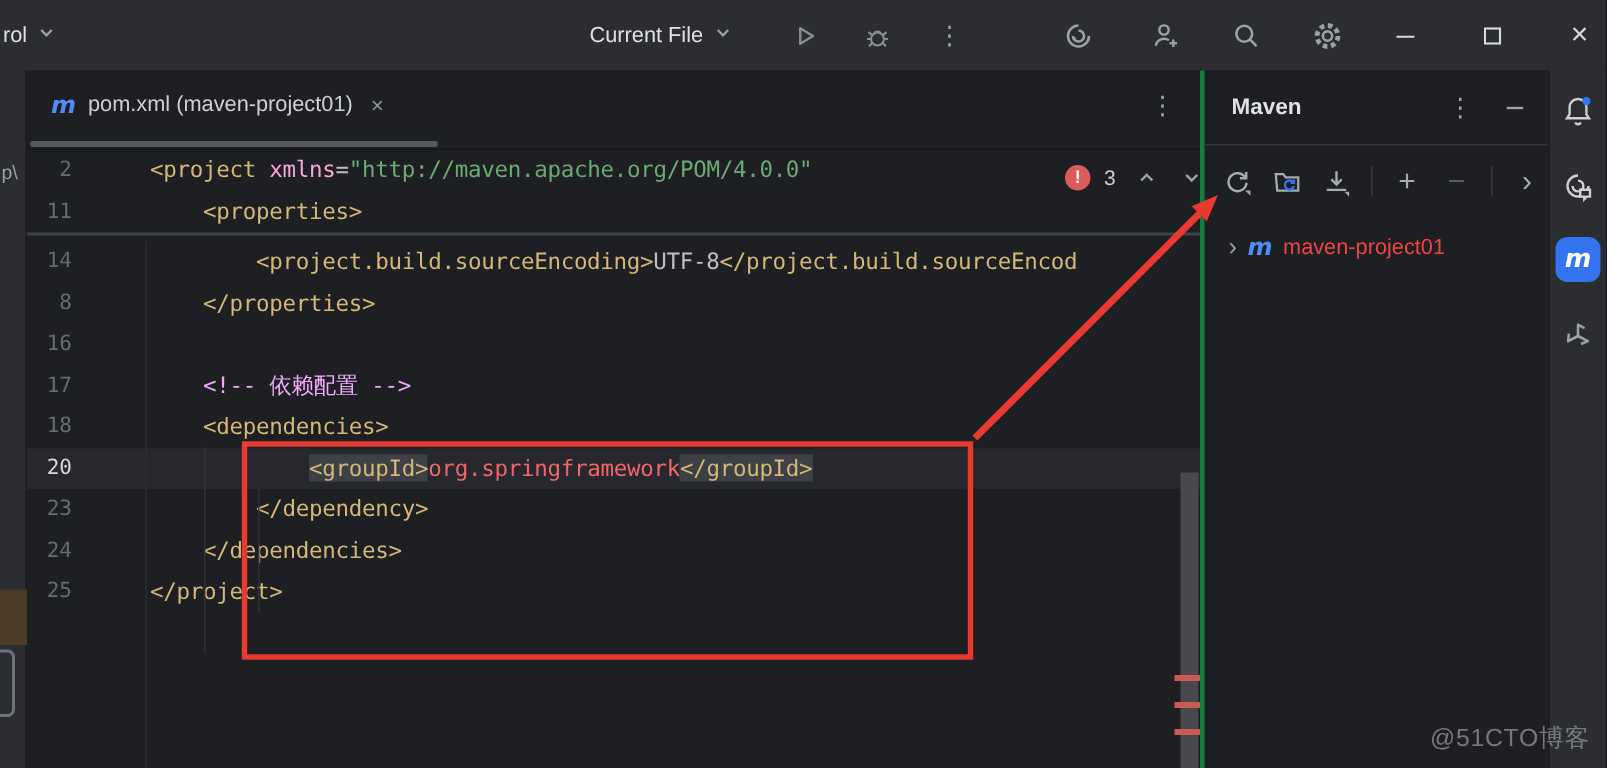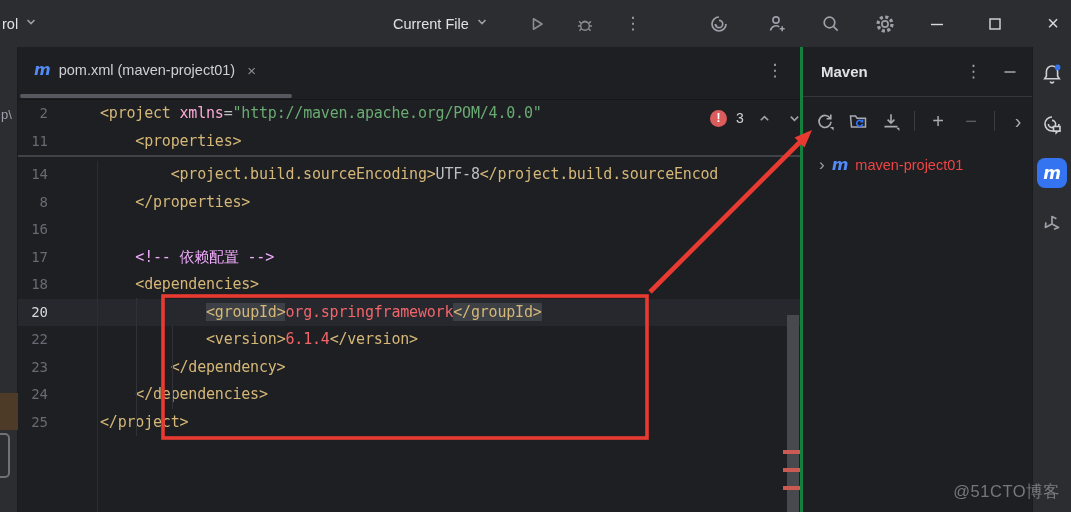--- a/index.html
+++ b/index.html
@@ -187,21 +187,20 @@
     <div>
         <div class="code-row sticky"><div class="gutter">2</div><div class="code"><span class="tag">&lt;project</span><span class="txt"> </span><span class="attr">xmlns</span><span class="op">=</span><span class="str">"http://maven.apache.org/POM/4.0.0"</span></div></div>
         <div class="code-row sticky"><div class="gutter">11</div><div class="code"><span class="tag">    &lt;properties&gt;</span></div></div>
         <div class="sticky-sep"></div>
         <div class="code-row"><div class="gutter">14</div><div class="code"><span class="tag">        &lt;project.build.sourceEncoding&gt;</span><span class="txt">UTF-8</span><span class="tag">&lt;/project.build.sourceEncod</span></div></div>
         <div class="code-row"><div class="gutter">8</div><div class="code"><span class="tag">    &lt;/properties&gt;</span></div></div>
         <div class="code-row"><div class="gutter">16</div><div class="code"></div></div>
         <div class="code-row"><div class="gutter">17</div><div class="code"><span class="com">    &lt;!-- 依赖配置 --&gt;</span></div></div>
         <div class="code-row"><div class="gutter">18</div><div class="code"><span class="tag">    &lt;dependencies&gt;</span></div></div>
         <div class="code-row current"><div class="gutter">20</div><div class="code"><span class="txt">            </span><span class="taghl">&lt;groupId&gt;</span><span class="err">org.springframework</span><span class="taghl">&lt;/groupId&gt;</span></div></div>
-        <div class="code-row"><div class="gutter">22</div><div class="code"><span class="txt">            </span><span class="tag">&lt;version&gt;</span><span class="err">6.1.4</span><span class="tag">&lt;/version&gt;</span></div></div>
         <div class="code-row"><div class="gutter">23</div><div class="code"><span class="tag">        &lt;/dependency&gt;</span></div></div>
         <div class="code-row"><div class="gutter">24</div><div class="code"><span class="tag">    &lt;/dependencies&gt;</span></div></div>
         <div class="code-row"><div class="gutter">25</div><div class="code"><span class="tag">&lt;/project&gt;</span></div></div>
       </div>
     <div class="iguide" style="left:118px; top:198px; height:138px;"></div>
     <div class="iguide" style="left:154px; top:226px; height:83px;"></div>
 
     <div class="inspection">
       <span class="err-badge">
           <span>!</span>

